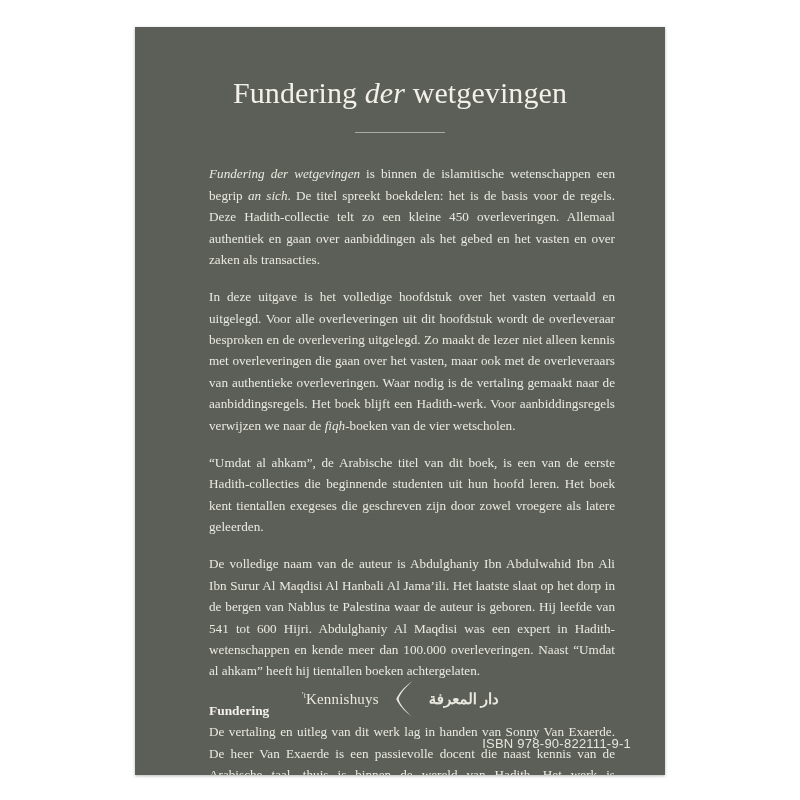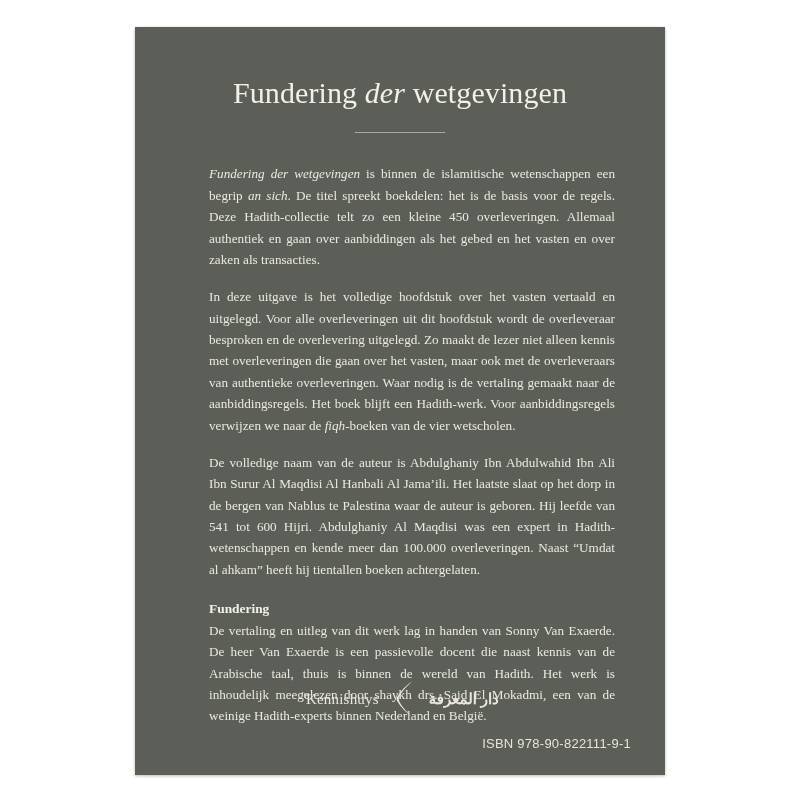--- a/index.html
+++ b/index.html
@@ -169,20 +169,21 @@
       <div class="masthead">
         <h1 class="book-title"><span>Fundering </span><span class="em">der</span><span> wetgevingen</span></h1>
 
 
         <div class="rule"></div>
       </div>
 
       <div class="body-copy">
         <p class="para"><span class="em">Fundering der wetgevingen</span><span> is binnen de islamitische wetenschappen een begrip </span><span class="em">an sich</span><span>. De titel spreekt boekdelen: het is de basis voor de regels. Deze Hadith-collectie telt zo een kleine 450 overleveringen. Allemaal authentiek en gaan over aanbiddingen als het gebed en het vasten en over zaken als transacties.</span></p>
         <p class="para"><span>In deze uitgave is het volledige hoofdstuk over het vasten vertaald en uitgelegd. Voor alle overleveringen uit dit hoofdstuk wordt de overleveraar besproken en de overlevering uitgelegd. Zo maakt de lezer niet alleen kennis met overleveringen die gaan over het vasten, maar ook met de overleveraars van authentieke overleveringen. Waar nodig is de vertaling gemaakt naar de aanbiddingsregels. Het boek blijft een Hadith-werk. Voor aanbiddingsregels verwijzen we naar de </span><span class="em">fiqh</span><span>-boeken van de vier wetscholen.</span></p>
+        <p class="para"><span>“Umdat al ahkam”, de Arabische titel van dit boek, is een van de eerste Hadith-collecties die beginnende studenten uit hun hoofd leren. Het boek kent tientallen exegeses die geschreven zijn door zowel vroegere als latere geleerden.</span></p>
         <p class="para"><span>De volledige naam van de auteur is Abdulghaniy Ibn Abdulwahid Ibn Ali Ibn Surur Al Maqdisi Al Hanbali Al Jama’ili. Het laatste slaat op het dorp in de bergen van Nablus te Palestina waar de auteur is geboren. Hij leefde van 541 tot 600 Hijri. Abdulghaniy Al Maqdisi was een expert in Hadith-wetenschappen en kende meer dan 100.000 overleveringen. Naast “Umdat al ahkam” heeft hij tientallen boeken achtergelaten.</span></p>
 
         <h2 class="section-head">Fundering</h2>
         <p class="para"><span>De vertaling en uitleg van dit werk lag in handen van Sonny Van Exaerde. De heer Van Exaerde is een passievolle docent die naast kennis van de Arabische taal, thuis is binnen de wereld van Hadith. Het werk is inhoudelijk meegelezen door shaykh drs. Said El Mokadmi, een van de weinige Hadith-experts binnen Nederland en België.</span></p>
       </div>
 
     </div>
 
     <div class="logo-row">
       <div class="logo-latin"><sup>’t</sup><span>Kennishuys</span></div>

